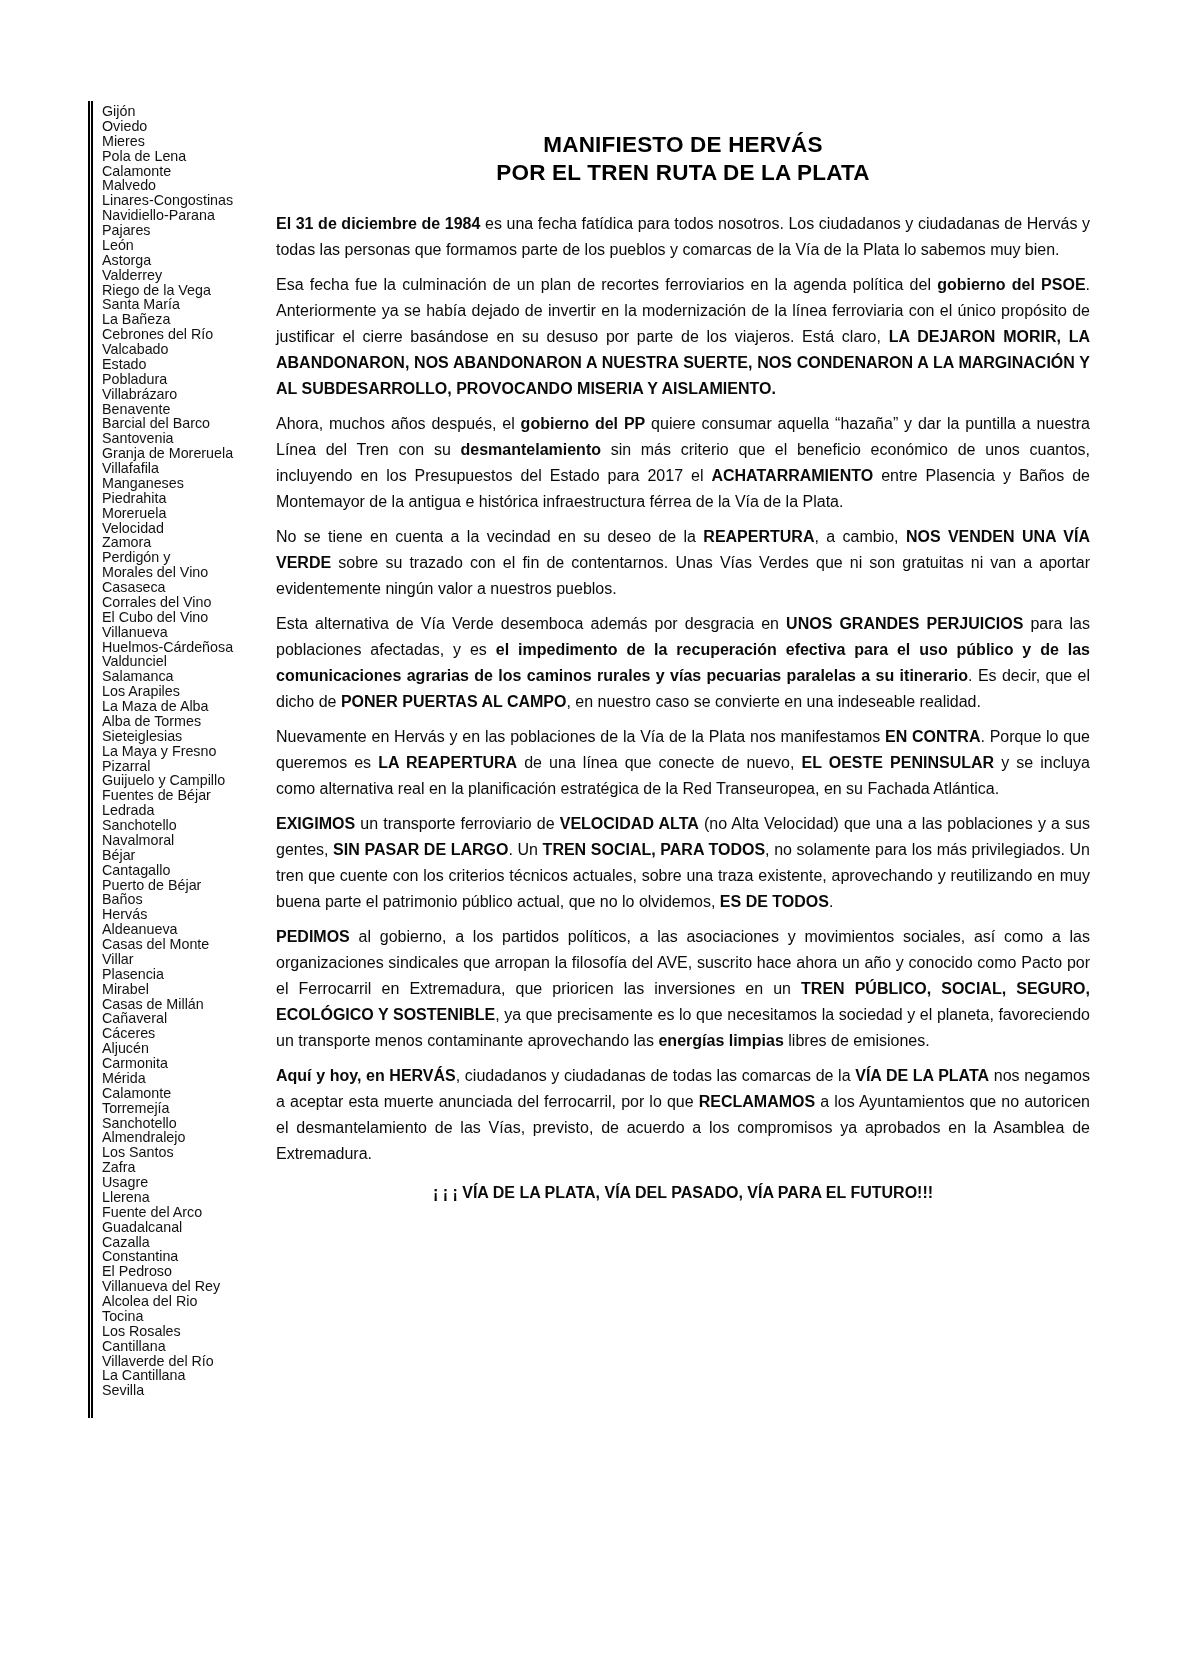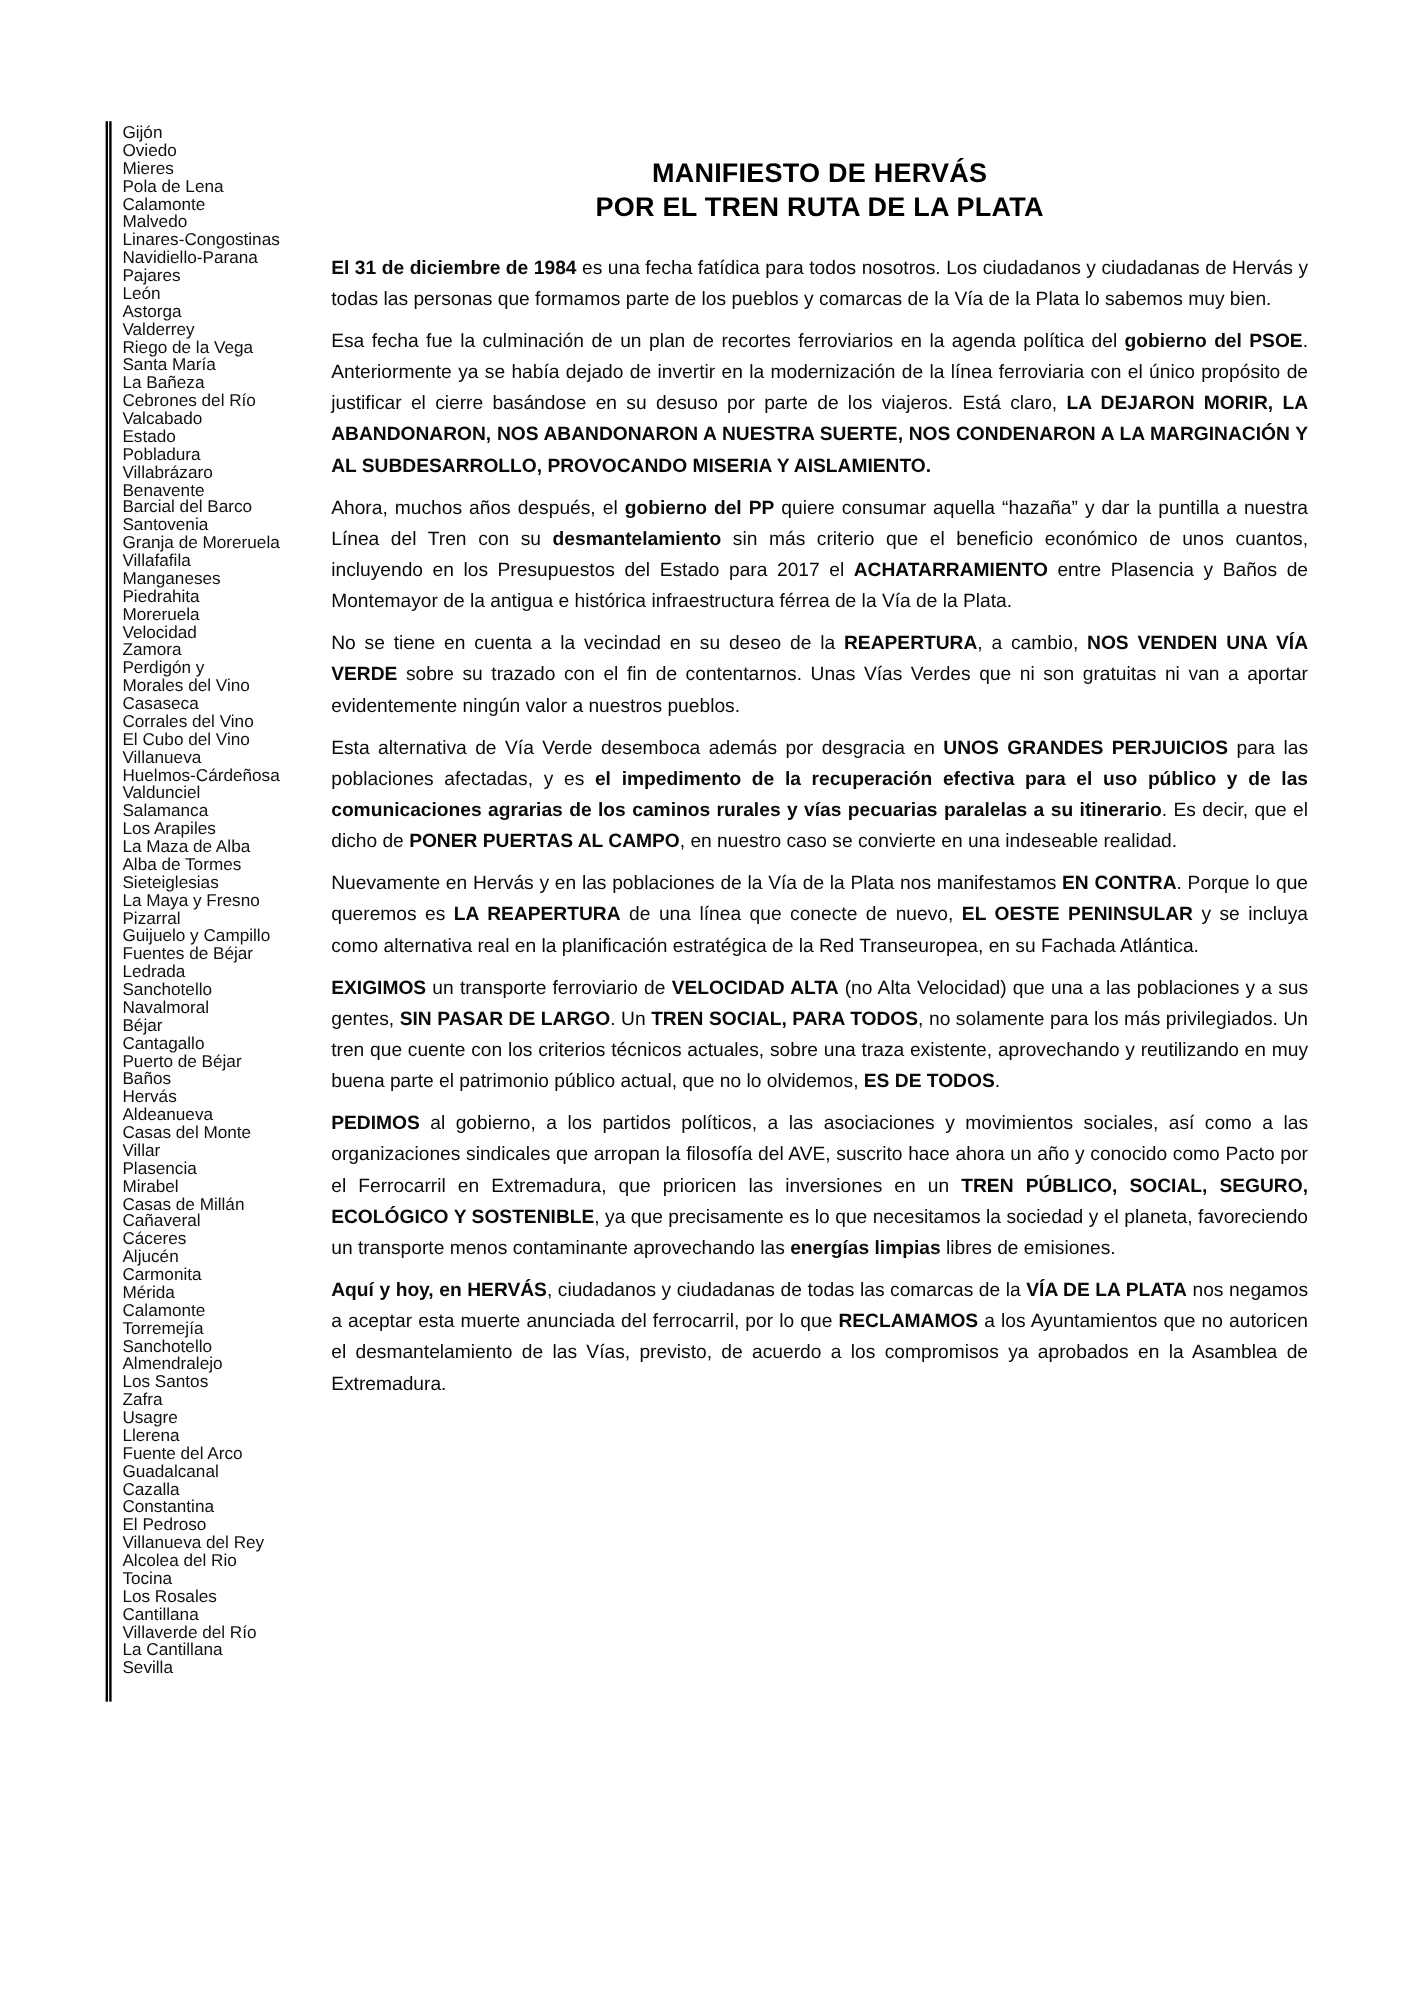--- a/index.html
+++ b/index.html
@@ -155,16 +155,17 @@
     <div>
         <p class="para"><b>El 31 de diciembre de 1984</b><span> es una fecha fatídica para todos nosotros. Los ciudadanos y ciudadanas de Hervás y todas las personas que formamos parte de los pueblos y comarcas de la Vía de la Plata lo sabemos muy bien.</span></p>
         <p class="para"><span>Esa fecha fue la culminación de un plan de recortes ferroviarios en la agenda política del </span><b>gobierno del PSOE</b><span>. Anteriormente ya se había dejado de invertir en la modernización de la línea ferroviaria con el único propósito de justificar el cierre basándose en su desuso por parte de los viajeros. Está claro, </span><b>LA DEJARON MORIR, LA ABANDONARON, NOS ABANDONARON A NUESTRA SUERTE, NOS CONDENARON A LA MARGINACIÓN Y AL SUBDESARROLLO, PROVOCANDO MISERIA Y AISLAMIENTO.</b></p>
         <p class="para"><span>Ahora, muchos años después, el </span><b>gobierno del PP</b><span> quiere consumar aquella “hazaña” y dar la puntilla a nuestra Línea del Tren con su </span><b>desmantelamiento</b><span> sin más criterio que el beneficio económico de unos cuantos, incluyendo en los Presupuestos del Estado para 2017 el </span><b>ACHATARRAMIENTO</b><span> entre Plasencia y Baños de Montemayor de la antigua e histórica infraestructura férrea de la Vía de la Plata.</span></p>
         <p class="para"><span>No se tiene en cuenta a la vecindad en su deseo de la </span><b>REAPERTURA</b><span>, a cambio, </span><b>NOS VENDEN UNA VÍA VERDE</b><span> sobre su trazado con el fin de contentarnos. Unas Vías Verdes que ni son gratuitas ni van a aportar evidentemente ningún valor a nuestros pueblos.</span></p>
         <p class="para"><span>Esta alternativa de Vía Verde desemboca además por desgracia en </span><b>UNOS GRANDES PERJUICIOS</b><span> para las poblaciones afectadas, y es </span><b>el impedimento de la recuperación efectiva para el uso público y de las comunicaciones agrarias de los caminos rurales y vías pecuarias paralelas a su itinerario</b><span>. Es decir, que el dicho de </span><b>PONER PUERTAS AL CAMPO</b><span>, en nuestro caso se convierte en una indeseable realidad.</span></p>
         <p class="para"><span>Nuevamente en Hervás y en las poblaciones de la Vía de la Plata nos manifestamos </span><b>EN CONTRA</b><span>. Porque lo que queremos es </span><b>LA REAPERTURA</b><span> de una línea que conecte de nuevo, </span><b>EL OESTE PENINSULAR</b><span> y  se incluya como alternativa real en la planificación estratégica de la Red Transeuropea, en su Fachada Atlántica.</span></p>
         <p class="para"><b>EXIGIMOS</b><span> un transporte ferroviario de </span><b>VELOCIDAD ALTA</b><span> (no Alta Velocidad) que una a las poblaciones y a sus gentes, </span><b>SIN PASAR DE LARGO</b><span>. Un </span><b>TREN SOCIAL, PARA TODOS</b><span>, no solamente para los más privilegiados. Un tren que cuente con los criterios técnicos actuales, sobre una traza existente, aprovechando y reutilizando en muy buena parte el patrimonio público actual, que no lo olvidemos, </span><b>ES DE TODOS</b><span>.</span></p>
         <p class="para"><b>PEDIMOS</b><span> al gobierno, a los partidos políticos, a las asociaciones y movimientos sociales, así como a las organizaciones sindicales que arropan la filosofía del AVE, suscrito hace ahora un año y conocido como Pacto por el Ferrocarril en Extremadura, que prioricen las inversiones en un </span><b>TREN PÚBLICO, SOCIAL, SEGURO, ECOLÓGICO Y SOSTENIBLE</b><span>, ya que precisamente es lo que necesitamos la sociedad y el planeta, favoreciendo un transporte menos contaminante aprovechando las </span><b>energías limpias</b><span> libres de emisiones.</span></p>
         <p class="para"><b>Aquí y hoy, en HERVÁS</b><span>, ciudadanos y ciudadanas de todas las comarcas de la </span><b>VÍA DE LA PLATA</b><span> nos negamos a aceptar esta muerte anunciada del ferrocarril, por lo que </span><b>RECLAMAMOS</b><span> a los Ayuntamientos que no autoricen el desmantelamiento de las Vías, previsto, de acuerdo a los compromisos ya aprobados en la Asamblea de Extremadura.</span></p>
+        <p class="para center"><b>¡ ¡ ¡ VÍA DE LA PLATA, VÍA DEL PASADO, VÍA PARA EL FUTURO!!!</b></p>
       </div>
   </div>
 
 </div>
 
 </body></html>

